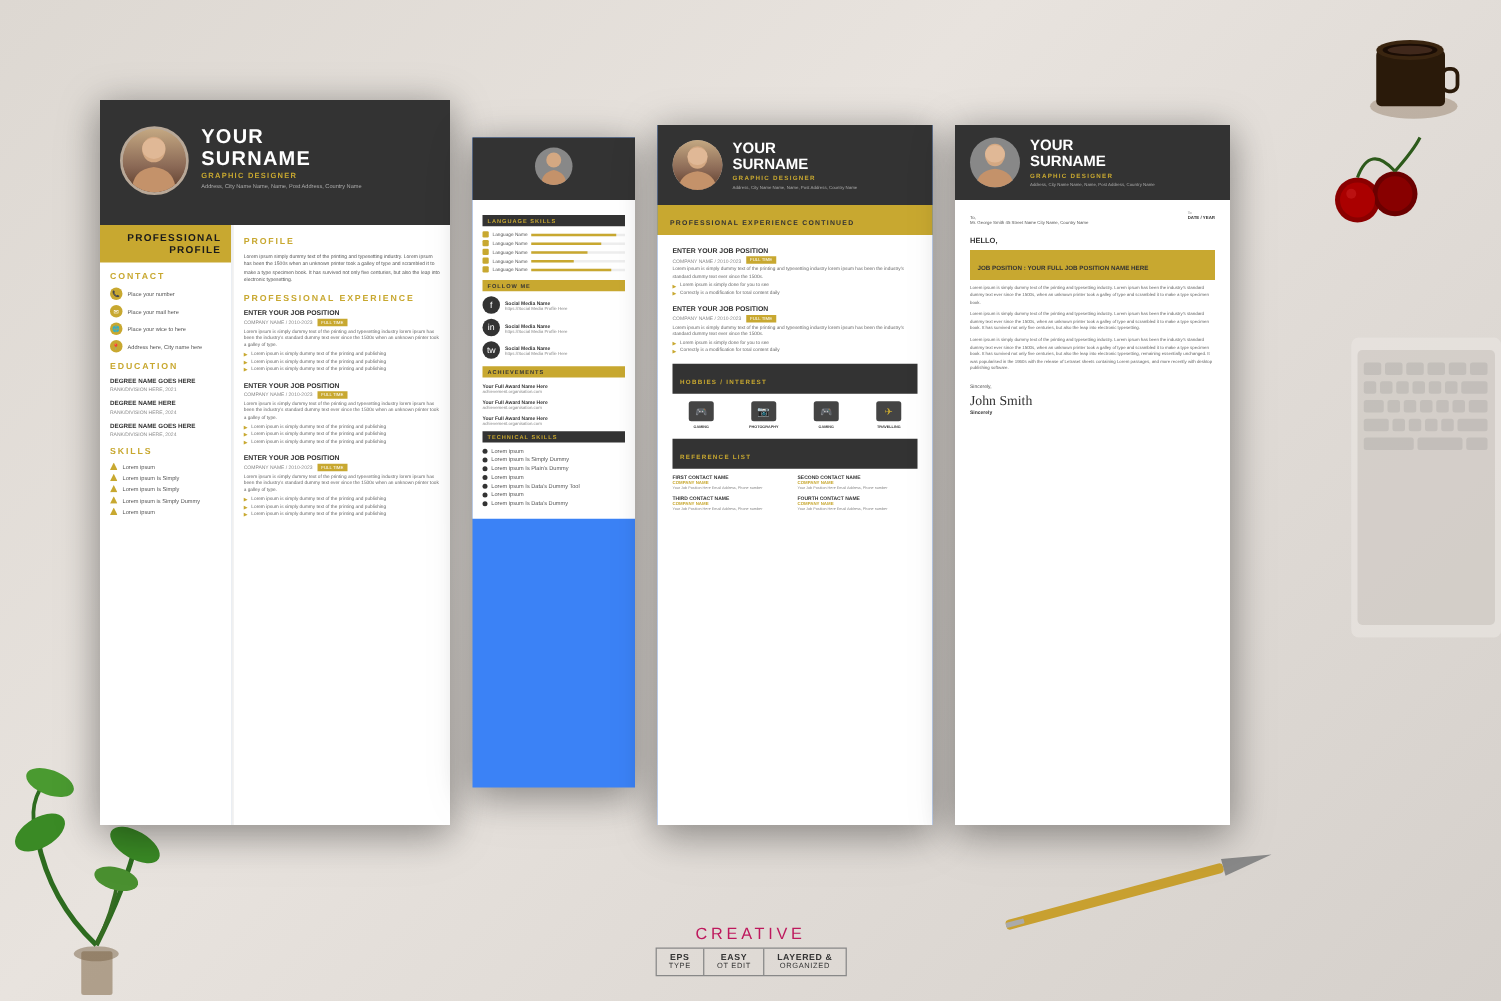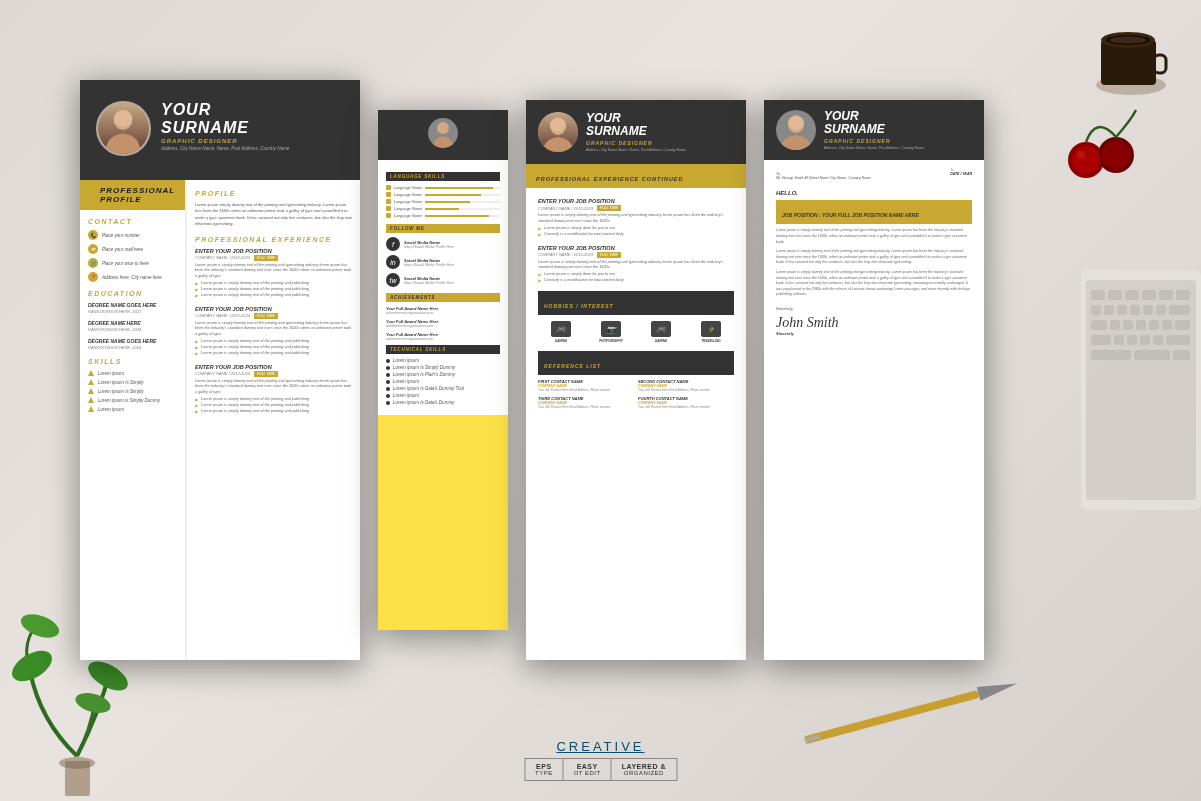--- a/index.html
+++ b/index.html
@@ -26,25 +26,24 @@
       left: 80px;
       right: 200px;
       bottom: 120px;
       display: flex;
       gap: 18px;
       align-items: flex-start;
     }
 
     
     .cv-page {
-      background: #fde047;
+      background: #3b82f6;
       box-shadow: 0 8px 30px rgba(0,0,0,0.2);
       position: relative;
       flex-shrink: 0;
-      font-style: italic;
     }
 
     .page-1 {
       width: 280px;
       height: 580px;
       display: flex;
       flex-direction: column;
     }
 
     
@@ -547,21 +546,21 @@
       margin-top: 8px;
     }
 
     .sig-text {
       color: #555;
       font-size: 4px;
     }
 
     .sig-name {
       color: #333;
-      font-size: 14px;
+      font-size: 11px;
       font-family: cursive;
       margin-top: 4px;
     }
 
     .sig-label {
       color: #333;
       font-size: 4px;
       font-weight: 700;
     }
 
@@ -572,26 +571,25 @@
       left: 50%;
       transform: translateX(-50%);
       text-align: center;
       display: flex;
       flex-direction: column;
       align-items: center;
       gap: 4px;
     }
 
     .creative-text {
-      color: #0c4a6e;
+      color: #be185d;
       font-size: 13px;
       font-weight: 400;
       letter-spacing: 3px;
       text-transform: uppercase;
-      text-decoration: underline;
     }
 
     .cv-resume-text {
       color: #c8a830;
       font-size: 28px;
       font-weight: 900;
       text-transform: uppercase;
       letter-spacing: 2px;
       line-height: 1;
     }
@@ -732,21 +730,21 @@
         <div class="p1-name">SURNAME</div>
         <div class="p1-title">GRAPHIC DESIGNER</div>
         <div class="p1-address">Address, City Name Name, Name, Post Address, Country Name</div>
       </div>
     </div>
 
     <div class="p1-body">
 
       <div class="p1-sidebar">
 
-        <div style="background:#c8a830;padding:6px 20px;margin:-10px -8px 8px -8px;">
+        <div style="background:#c8a830;padding:6px 8px;margin:-10px -8px 8px -8px;text-align:right;">
           <div style="color:#1a1a1a;font-size:8px;font-weight:900;text-transform:uppercase;letter-spacing:1px;">PROFESSIONAL</div>
           <div style="color:#1a1a1a;font-size:8px;font-weight:900;text-transform:uppercase;letter-spacing:1px;">PROFILE</div>
         </div>
 
         <div class="section-title">CONTACT</div>
         <div class="contact-item">
           <div class="contact-icon">
               <span class="contact-icon-inner">📞</span>
             </div>
           <span class="contact-text">Place your number</span>

